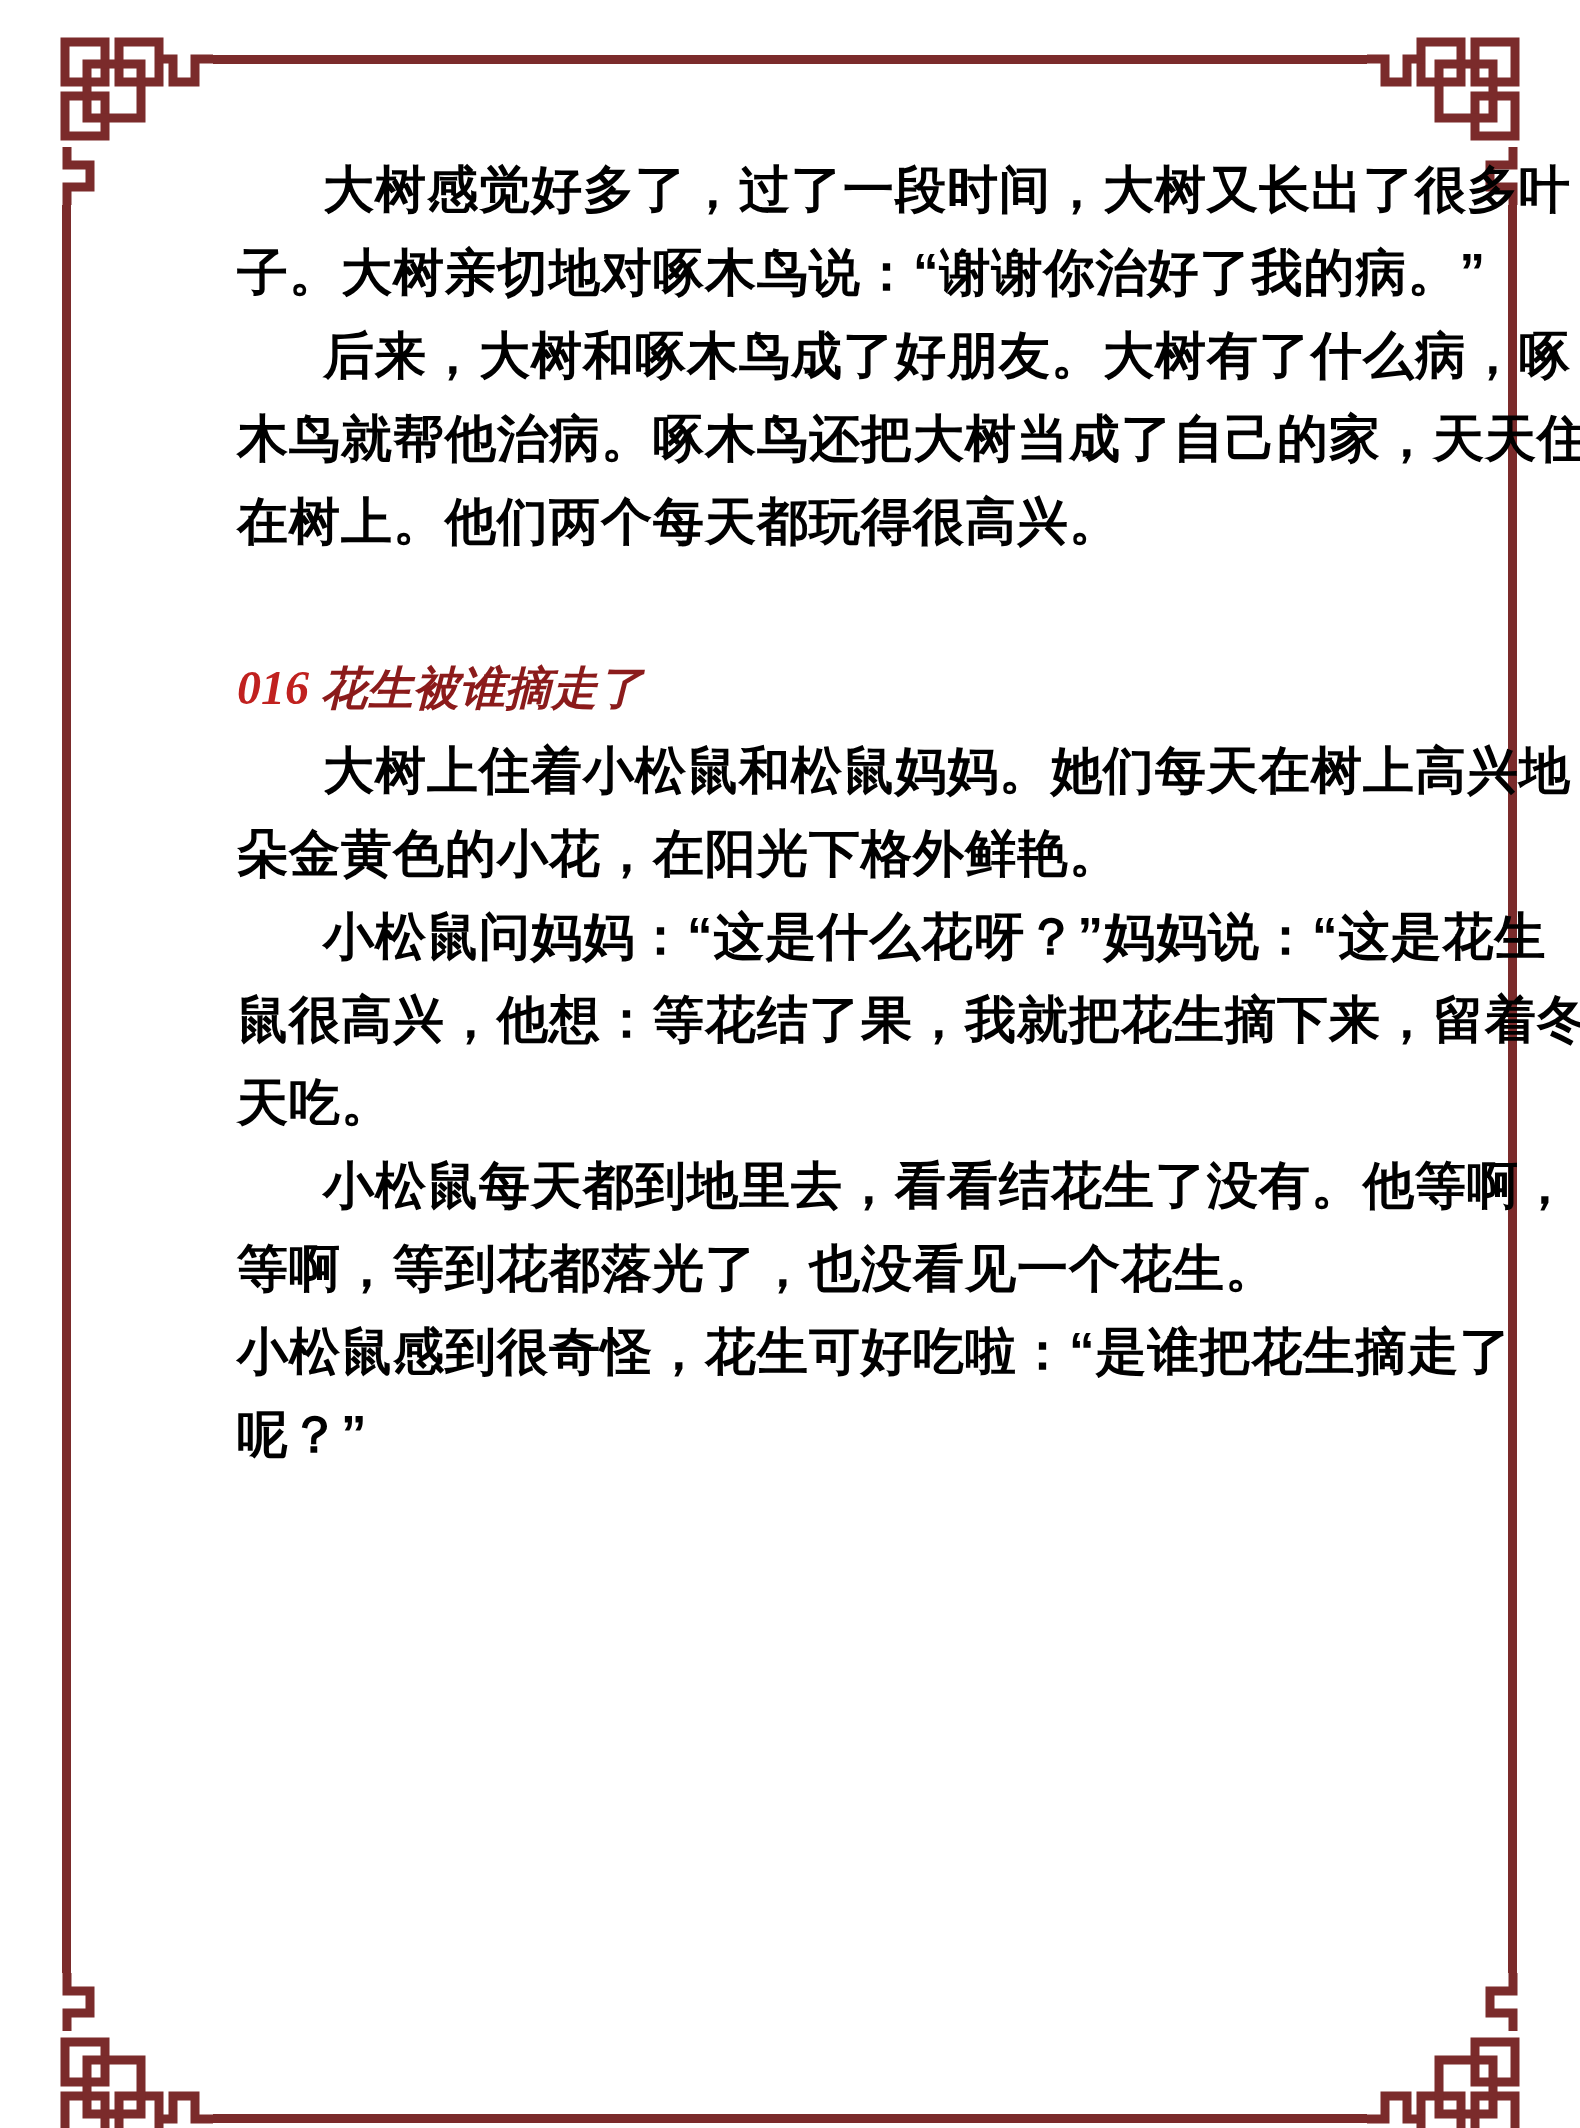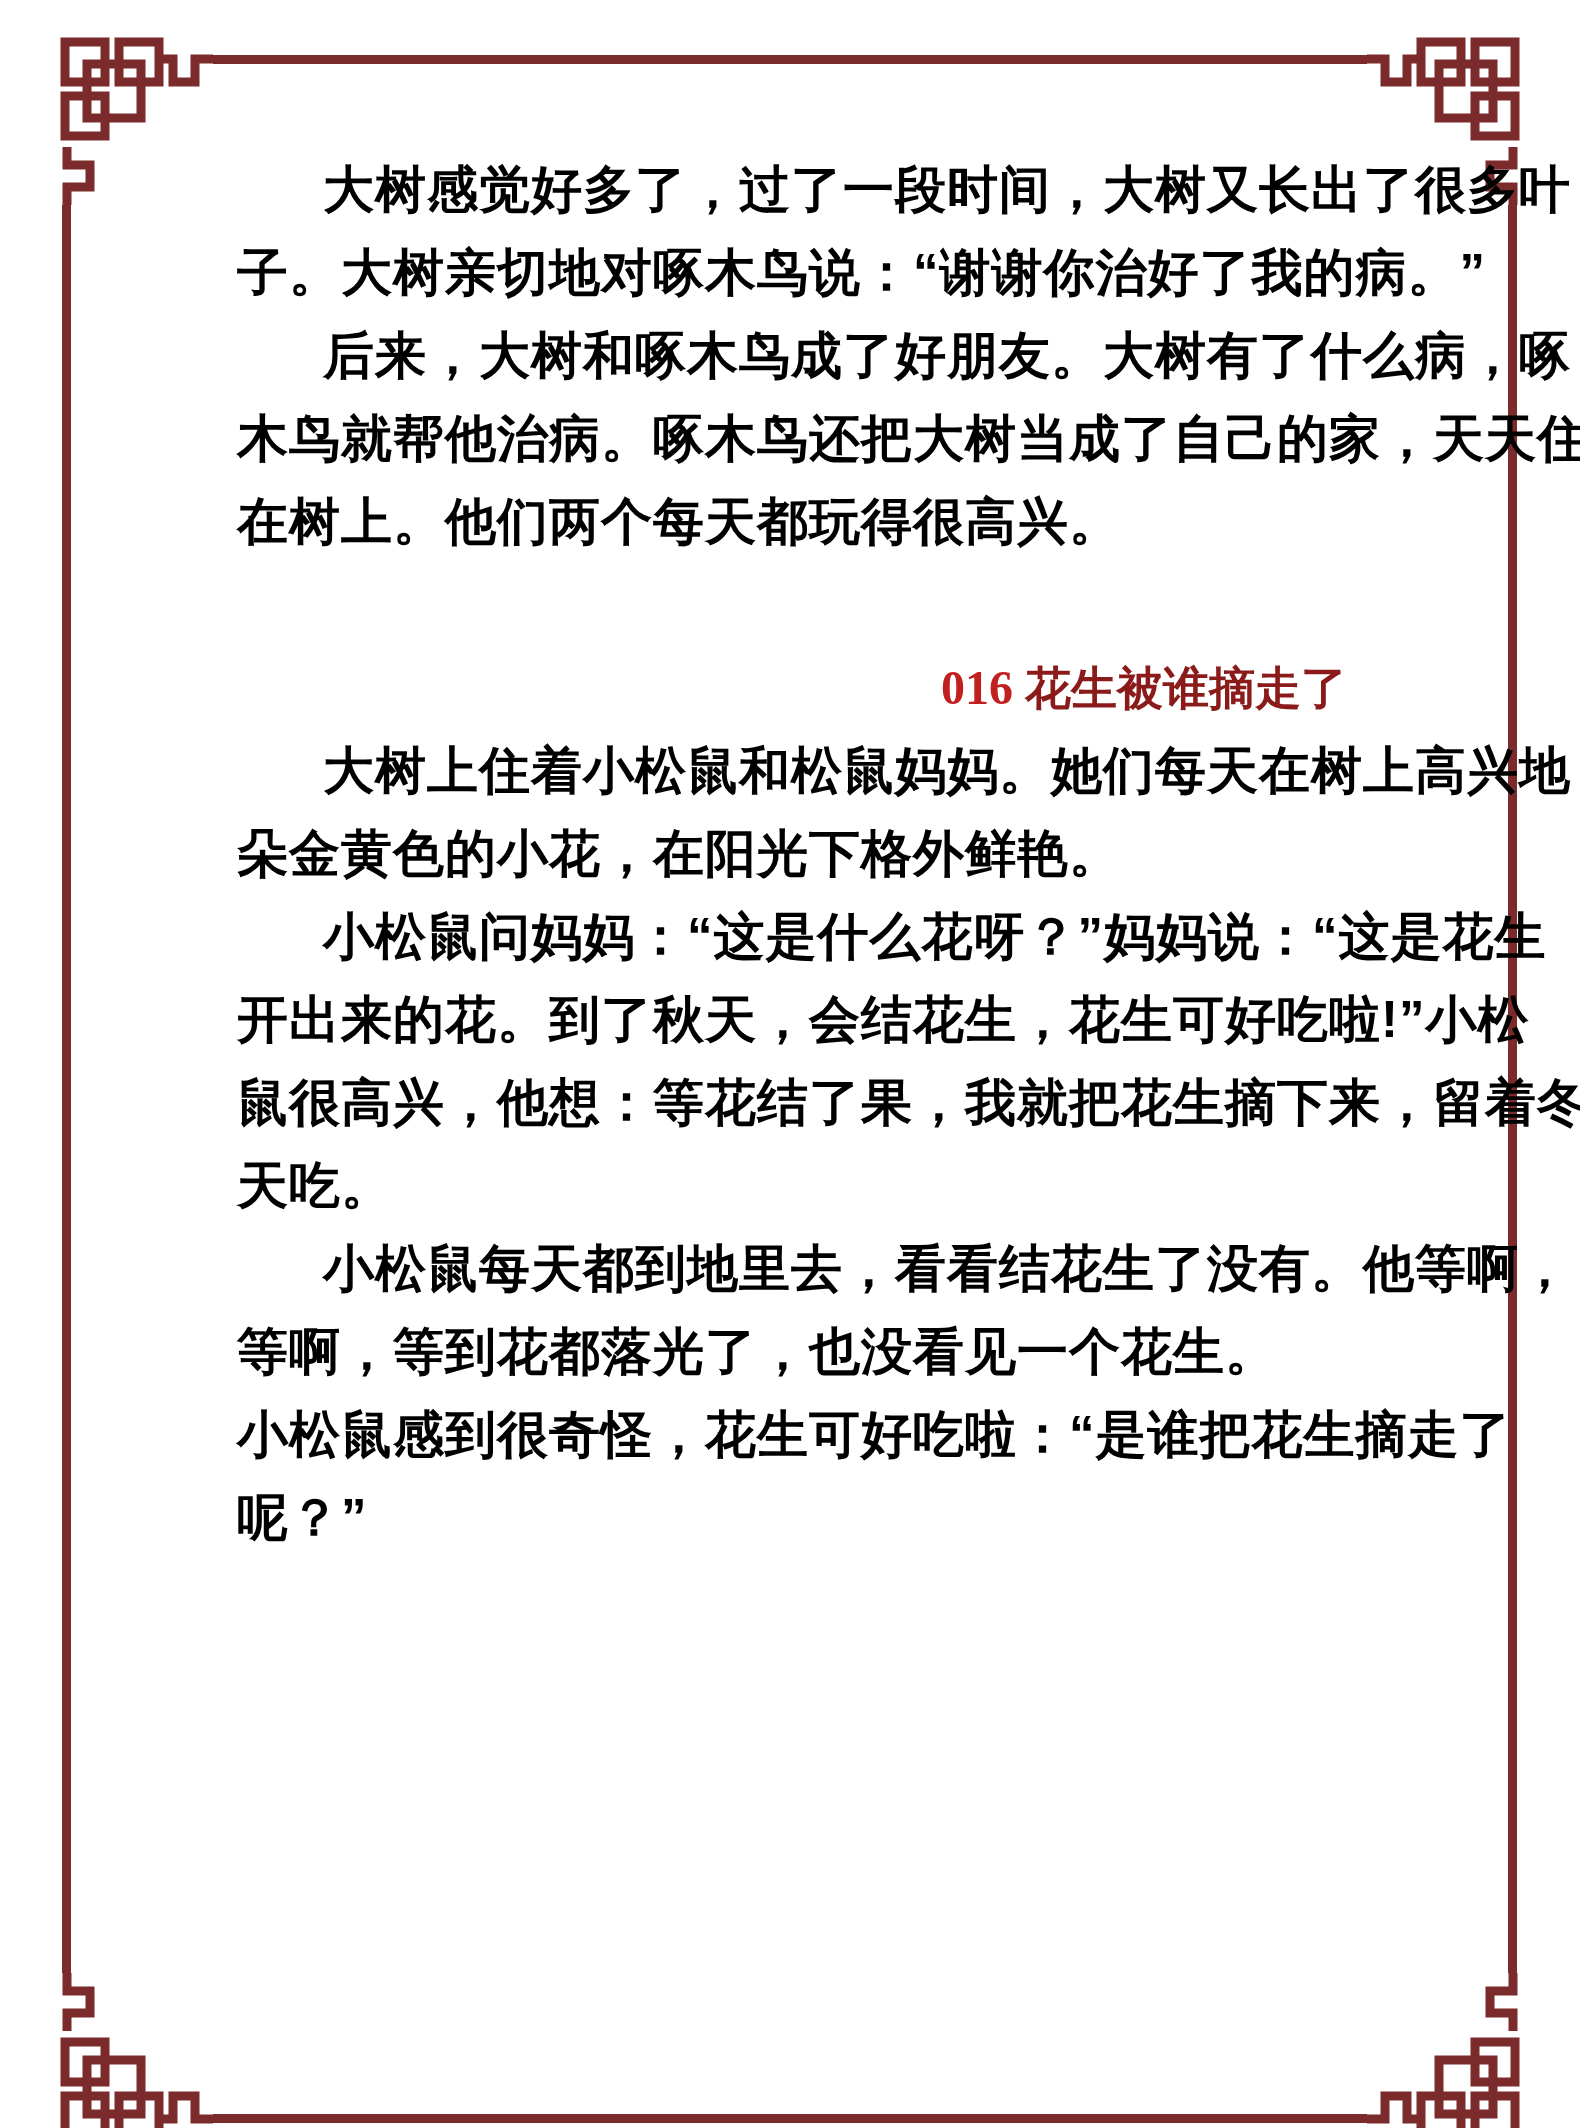--- a/index.html
+++ b/index.html
@@ -27,21 +27,21 @@
   .corner path,.corner rect{fill:none;stroke:#7b2b2b;stroke-width:9;}
   
   .content{position:absolute;left:237px;top:148px;width:1110px;}
   .line{
     height:83px;line-height:83px;
     font-size:51px;font-weight:bold;color:#000000;
     white-space:nowrap;letter-spacing:1px;
   }
   .indent{padding-left:86px;}
   .blank{height:83px;}
-  .title-line{height:83px;line-height:83px;text-align:right;font-weight:bold;white-space:nowrap;}
+  .title-line{height:83px;line-height:83px;text-align:left;font-weight:bold;white-space:nowrap;font-style:italic;}
   .title-num{font-family:"Liberation Serif","DejaVu Serif",serif;font-size:48px;color:#c0211f;}
   .title-text{font-size:46px;color:#8b1b1b;margin-left:12px;}
 </style>
 </head>
 <body>
 
 <div class="page">
 
   <div class="hline" id="border-top"></div>
   <div class="hline" id="border-bottom"></div>
@@ -98,21 +98,20 @@
 
     <div class="blank"></div>
 
     <div class="title-line">
       <span class="title-num">016</span><span class="title-text">花生被谁摘走了</span>
     </div>
 
     <div class="line indent">大树上住着小松鼠和松鼠妈妈。她们每天在树上高兴地</div>
     <div class="line">朵金黄色的小花，在阳光下格外鲜艳。</div>
     <div class="line indent">小松鼠问妈妈：“这是什么花呀？”妈妈说：“这是花生</div>
-    <div class="line">开出来的花。到了秋天，会结花生，花生可好吃啦!”小松</div>
     <div class="line">鼠很高兴，他想：等花结了果，我就把花生摘下来，留着冬</div>
     <div class="line">天吃。</div>
     <div class="line indent">小松鼠每天都到地里去，看看结花生了没有。他等啊，</div>
     <div class="line">等啊，等到花都落光了，也没看见一个花生。</div>
     <div class="line">小松鼠感到很奇怪，花生可好吃啦：“是谁把花生摘走了</div>
     <div class="line">呢？”</div>
   </div>
 
 </div>
 

